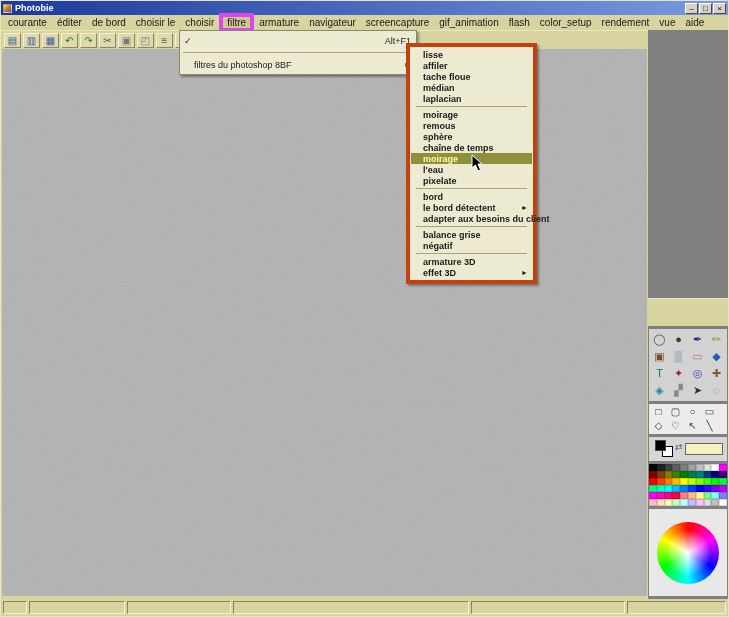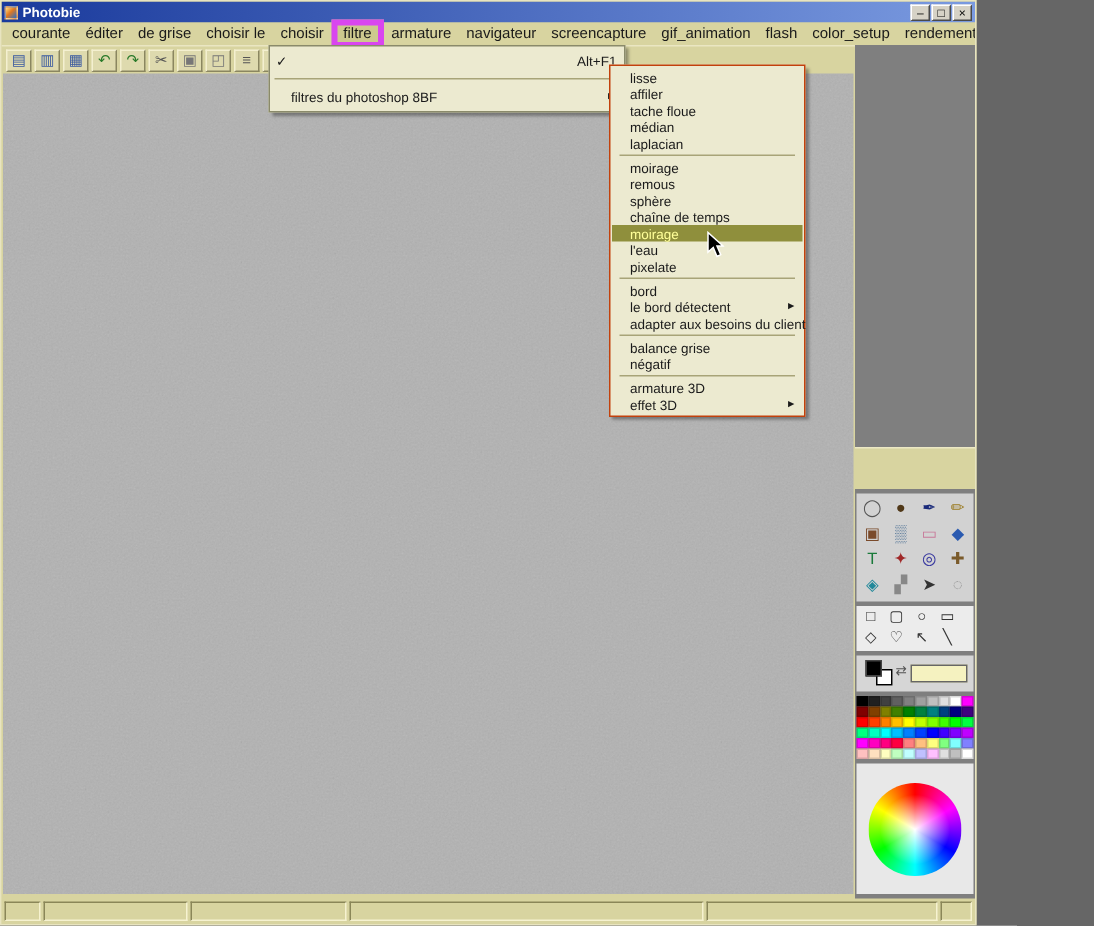--- a/index.html
+++ b/index.html
@@ -1,17 +1,17 @@
 <!DOCTYPE html>
 <html style="--khaki: #d8d4a0; --menu-bg: #ecead0; --hl-bg: #8f8f3c; --hl-text: #ffff99; --canvas: #b2b2b2; --panel-gray: #7f7f7f; --title-a: #1a3a9c; --title-b: #7a9ae0;"><head>
 <meta charset="utf-8">
 <style>
   * { box-sizing: border-box; margin: 0; padding: 0; }
   body { margin: 0; background: #666; font-family: "Liberation Sans", sans-serif; }
-  .window { position: relative; width: 651px; height: 617px; background: var(--khaki);
+  .window { position: relative; width: 729px; height: 617px; background: var(--khaki);
             border: 1px solid #e8e4c0; overflow: hidden; font-family: "Liberation Sans", sans-serif; }
 
   
   .titlebar { height: 14px; display: flex; align-items: center; gap: 3px; padding: 0 2px;
               background: linear-gradient(90deg, var(--title-a), var(--title-b)); }
   .logo { width: 9px; height: 9px; flex: 0 0 9px;
           background: linear-gradient(135deg, #ffe080, #e07820 45%, #2070d0); border: 1px solid #fff4; }
   .title-text { color: #fff; font-size: 9px; font-weight: bold; line-height: 14px; }
   .tb-spacer { flex: 1; }
   .tb-btn { width: 13px; height: 11px; background: #d6d2c6; border: 1px solid;
@@ -66,22 +66,22 @@
               padding: 2px 1px; font-size: 9px; color: #1a1a1a; }
   .dd-item { height: 15px; display: flex; align-items: center; padding: 0 4px 0 3px; white-space: nowrap; }
   .dd-item .check { width: 10px; flex: 0 0 10px; }
   .dd-item .sc { margin-left: auto; padding-left: 6px; }
   .dd-item .arr { margin-left: auto; font-size: 7px; }
   .dd-item.hl { background: var(--hl-bg); color: var(--hl-text); }
   .menu-sep { height: 1px; background: #a8a478; margin: 4px 2px; }
 
   
   .submenu { position: absolute; left: 405px; top: 42px; width: 131px; background: var(--menu-bg);
-             border: 1px solid #c2410c; box-shadow: 2px 2px 2px rgba(0,0,0,0.35); z-index: 41;
-             padding: 2px 1px; font-size: 9px; color: #1a1a1a; }
+             border: 4px solid #c2410c; box-shadow: 2px 2px 2px rgba(0,0,0,0.35); z-index: 41;
+             padding: 2px 1px; font-size: 9px; color: #1a1a1a; font-weight: bold; }
   .sm-item { height: 11px; display: flex; align-items: center; padding: 0 4px 0 12px; white-space: nowrap; }
   .sm-item .arr { margin-left: auto; font-size: 7px; }
   .sm-item.hl { background: var(--hl-bg); color: var(--hl-text); }
   .sm-sep { height: 1px; background: #a8a478; margin: 2px 5px; }
 
   .cursor { position: absolute; left: 470px; top: 153px; z-index: 60; }
 </style>
 </head>
 <body>
 
@@ -94,21 +94,21 @@
     <div style="display:flex;gap:1px;">
         <div class="tb-btn">–</div>
         <div class="tb-btn">□</div>
         <div class="tb-btn">×</div>
       </div>
   </div>
 
   <div class="menubar">
       <div class="menu-item">courante</div>
       <div class="menu-item">éditer</div>
-      <div class="menu-item">de grise</div>
+      <div class="menu-item">de bord</div>
       <div class="menu-item">choisir le</div>
       <div class="menu-item">choisir</div>
       <div class="menu-item open">filtre</div>
       <div class="menu-item">armature</div>
       <div class="menu-item">navigateur</div>
       <div class="menu-item">screencapture</div>
       <div class="menu-item">gif_animation</div>
       <div class="menu-item">flash</div>
       <div class="menu-item">color_setup</div>
       <div class="menu-item">rendement</div>

